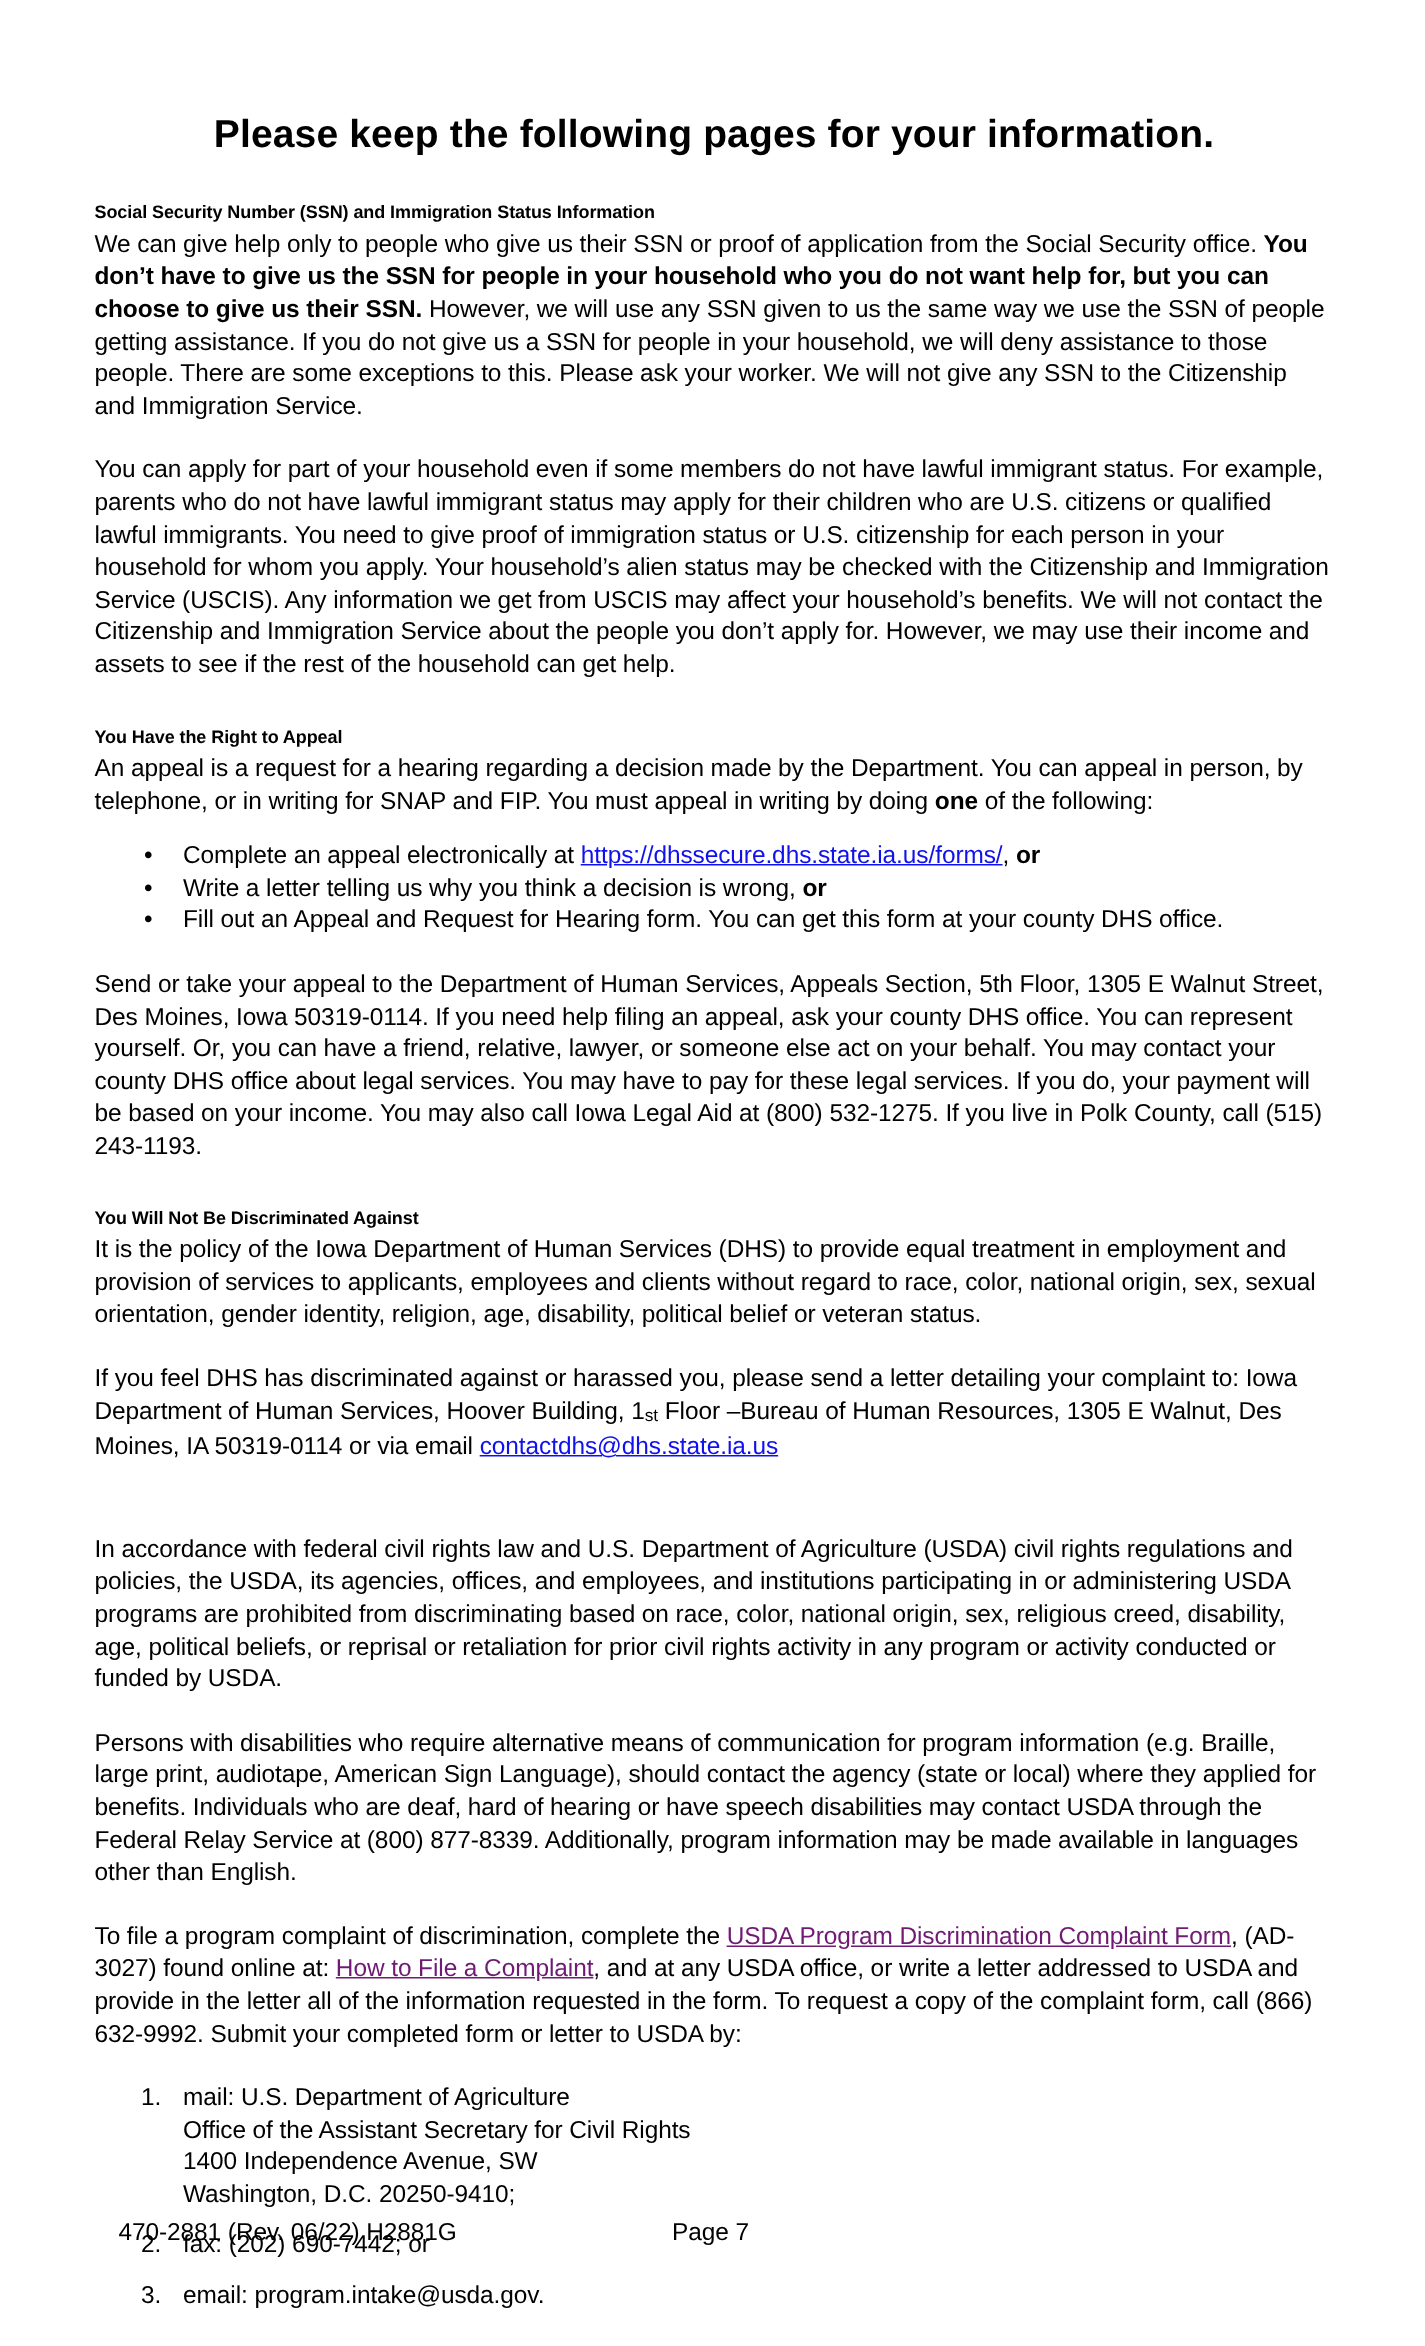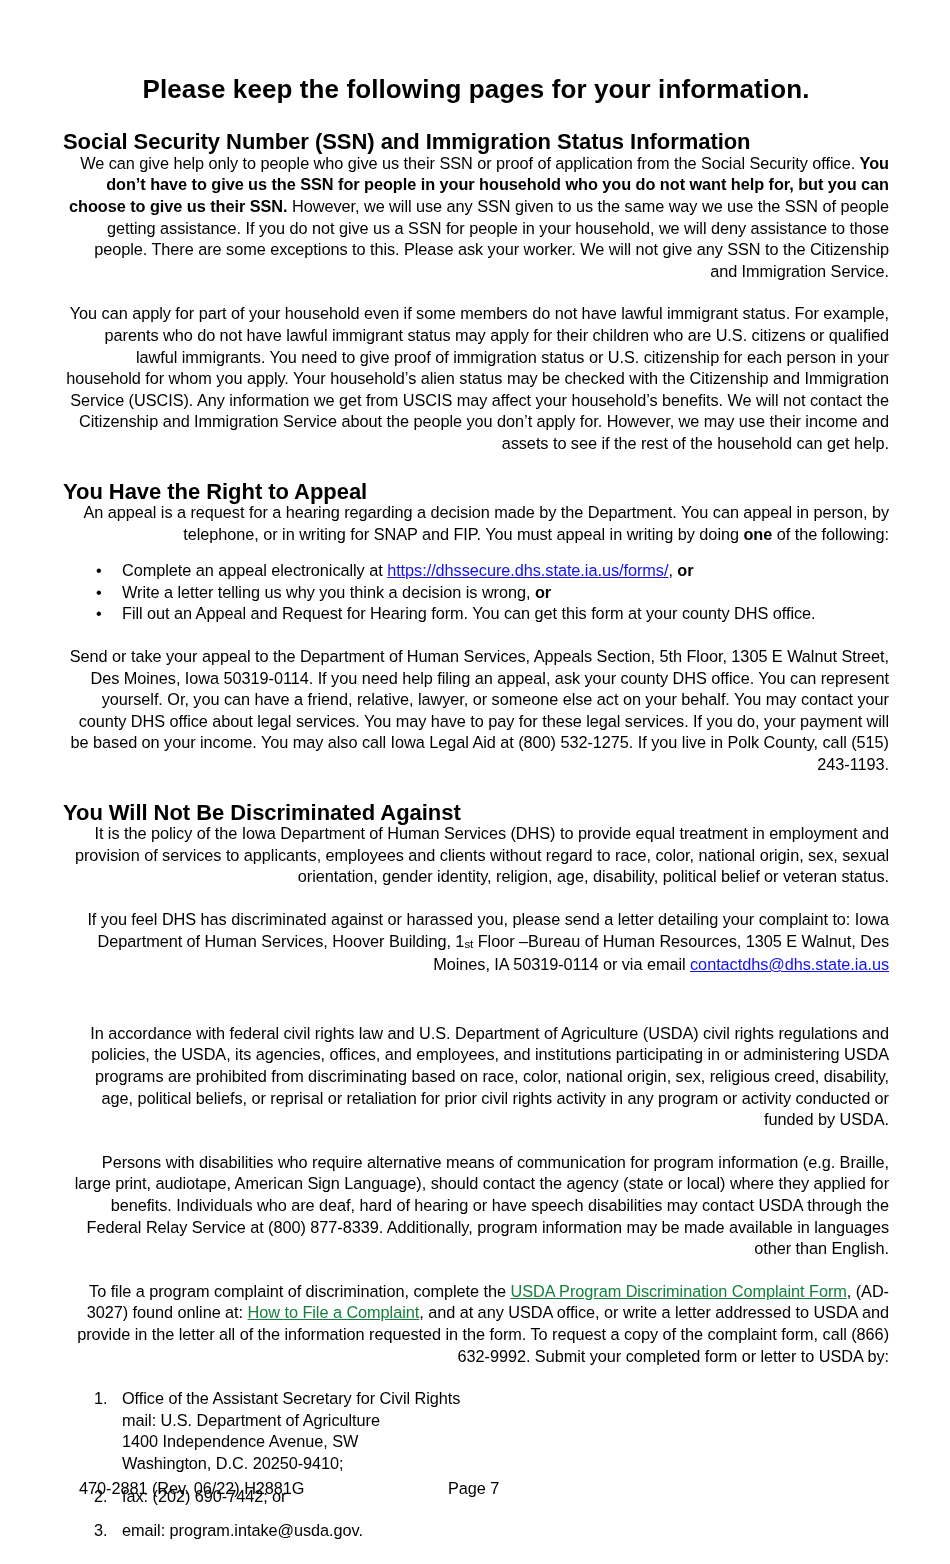--- a/index.html
+++ b/index.html
@@ -30,44 +30,44 @@
   }
   h1.doc-title {
     font-size: 26px;
     font-weight: bold;
     text-align: center;
     margin: 0 0 26px 0;
     line-height: 1.2;
     letter-spacing: 0.1px;
   }
   h2.section-head {
-    font-size: 22px;
+    font-size: 12px;
     font-weight: bold;
     margin: 0;
     line-height: 21.6px;
     letter-spacing: -0.05px;
   }
   p.para {
     font-size: 16.3px;
     font-weight: normal;
     margin: 0;
     line-height: 21.6px;
     letter-spacing: -0.05px;
-    text-align: right;
+    text-align: left;
   }
   .gap-sm { height: 15px; }
   .gap-md { height: 21px; }
   .gap-lg { height: 26px; }
   b, strong { font-weight: bold; }
   a.doclink {
     color: #1111EE;
     text-decoration: underline;
   }
   a.doclink.royal {
-    color: #15803d;
+    color: #701a75;
   }
   ul.bullets {
     list-style: none;
     margin: 0;
     padding: 0;
   }
   ul.bullets li {
     position: relative;
     font-size: 16.3px;
     line-height: 21.6px;
@@ -193,22 +193,22 @@
 
     <div class="gap-md"></div>
 
     <p class="para"><span>To file a program complaint of discrimination, complete the </span><a class="doclink royal" href="#">USDA Program Discrimination Complaint Form</a><span>, (AD-3027) found online at: </span><a class="doclink royal" href="#">How to File a Complaint</a><span>, and at any USDA office, or write a letter addressed to USDA and provide in the letter all of the information requested in the form. To request a copy of the complaint form, call (866) 632-9992. Submit your completed form or letter to USDA by:</span></p>
 
     <div class="gap-md"></div>
 
     <ol class="numlist">
       <li>
         <span class="num-marker">1.</span>
+          <span class="addr-line">mail: U.S. Department of Agriculture</span>
           <span class="addr-line">Office of the Assistant Secretary for Civil Rights</span>
-          <span class="addr-line">mail: U.S. Department of Agriculture</span>
           <span class="addr-line">1400 Independence Avenue, SW</span>
           <span class="addr-line">Washington, D.C. 20250-9410;</span>
       </li>
       <li>
         <span class="num-marker">2.</span>
           <span class="addr-line">fax: (202) 690-7442; or</span>
       </li>
       <li>
         <span class="num-marker">3.</span>
           <span class="addr-line">email: program.intake@usda.gov.</span>

